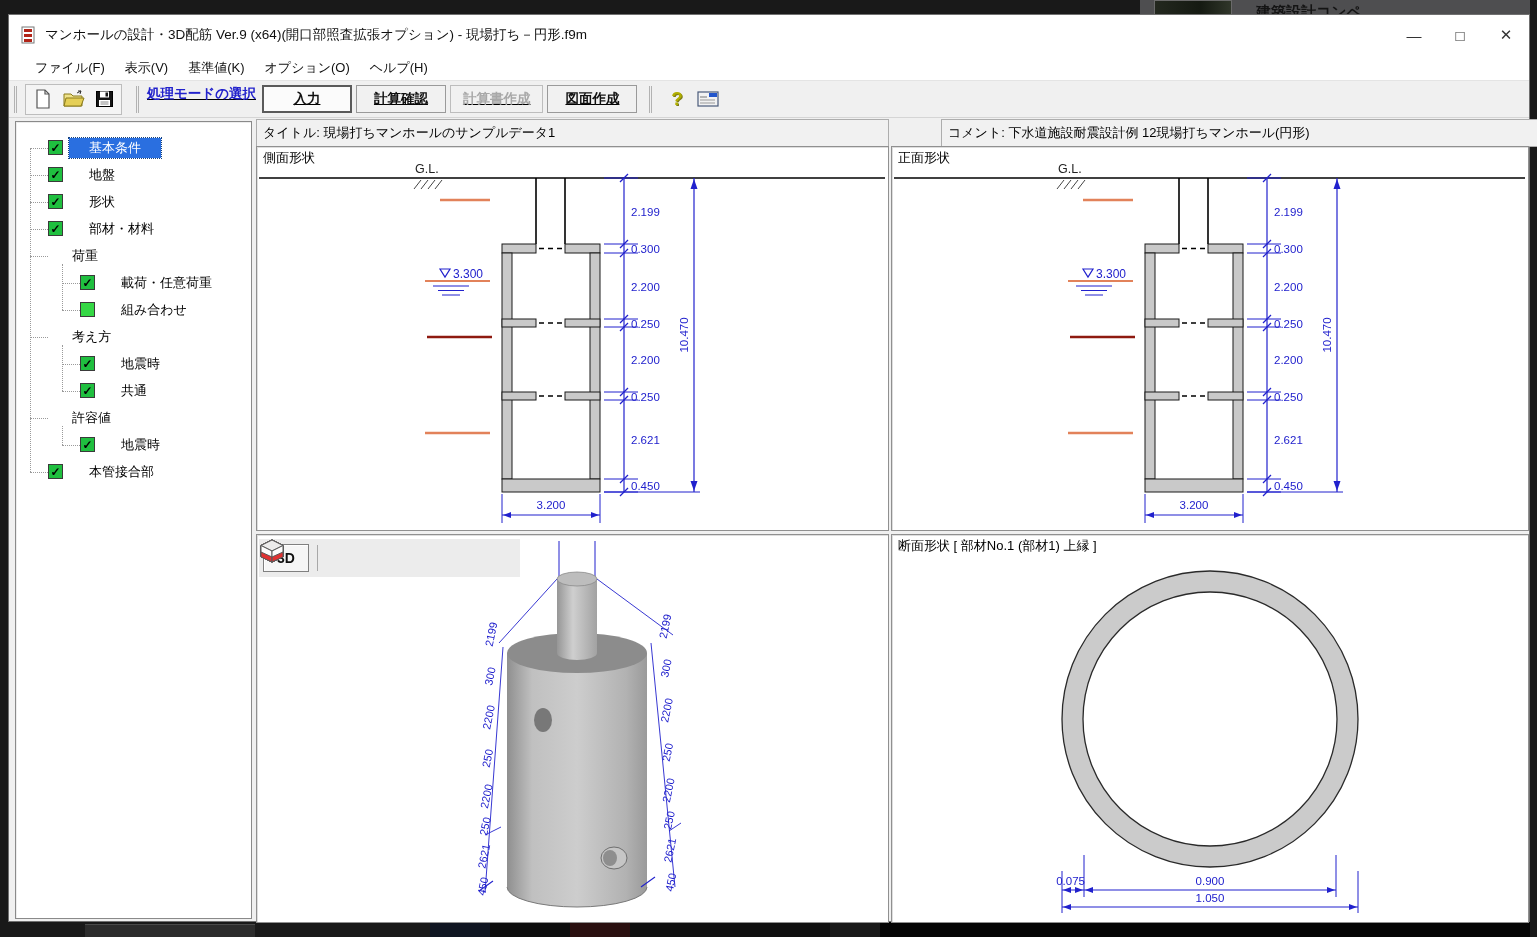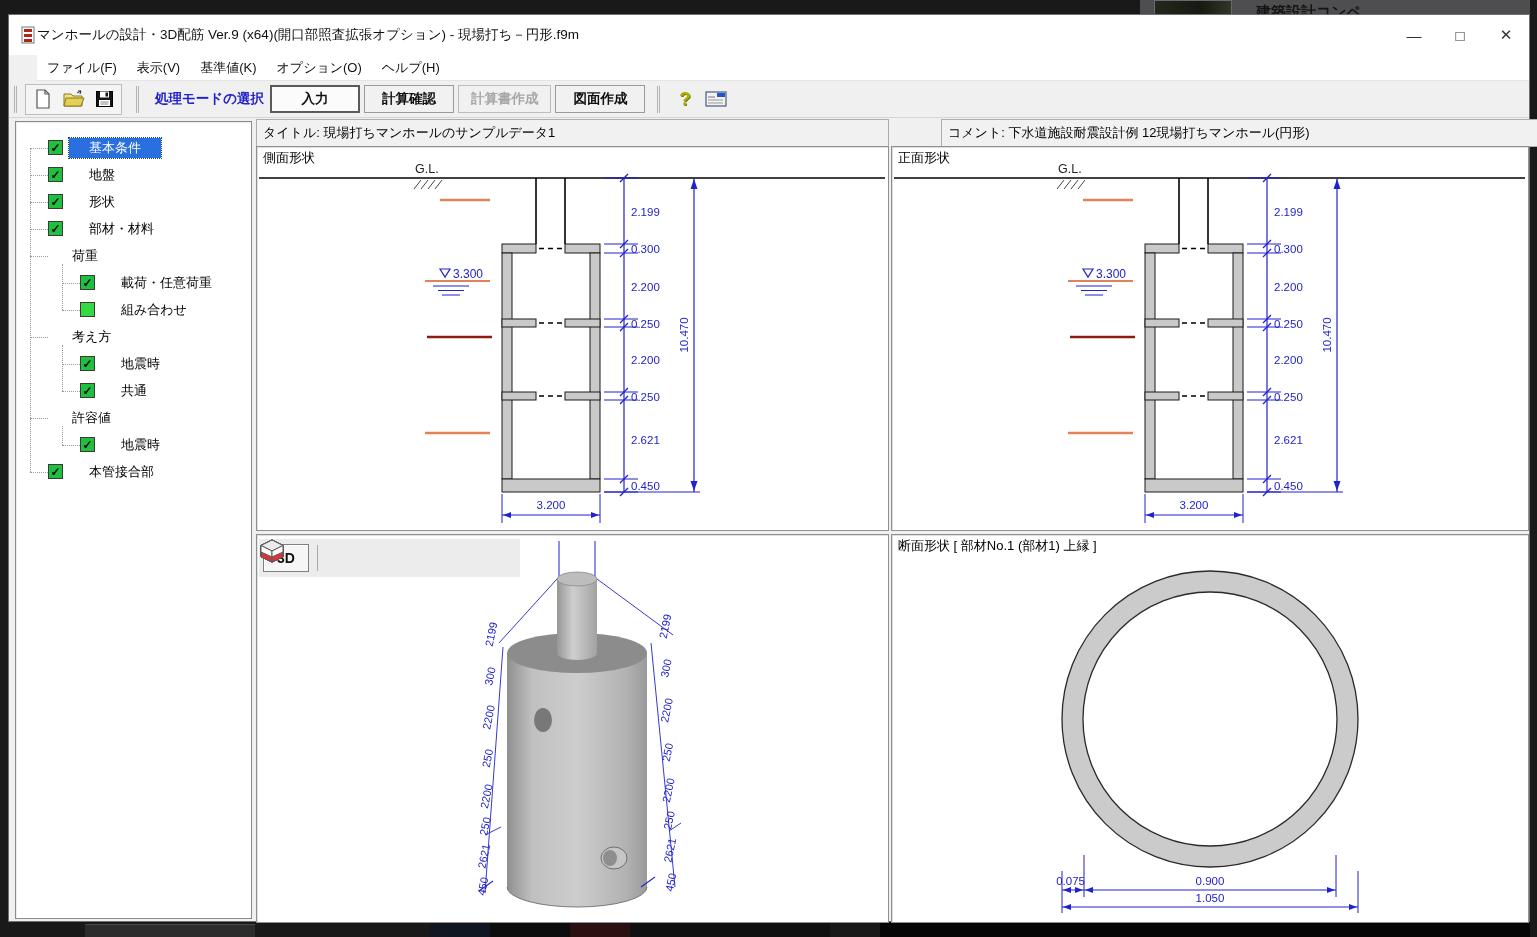--- a/index.html
+++ b/index.html
@@ -13,33 +13,33 @@
   .bg-top .thumb{width:78px;height:26px;background:linear-gradient(90deg,#23281f,#151a12 60%,#30362a);margin-left:14px;border:1px solid #6a6a6a;}
   .bg-top .bg-text{font-size:15px;font-weight:bold;color:#141414;line-height:24px;margin-left:24px;white-space:nowrap;}
   .bg-bottom1{position:absolute;left:85px;top:924px;width:170px;height:13px;background:#2c2c2c;border-top:1px solid #4a4a4a;}
   .bg-bottom2{position:absolute;left:430px;top:922px;width:400px;height:15px;background:linear-gradient(90deg,#101622 0 60px,#0d0d0d 60px 140px,#2a1010 140px 200px,#101010 200px 400px);}
   .bg-bottom3{position:absolute;left:880px;top:922px;width:650px;height:15px;background:#050505;}
 
   
   .window{position:absolute;left:8px;top:14px;width:1522px;height:908px;background:#f0f0f0;border:1px solid #707070;}
 
   .titlebar{height:40px;background:#ffffff;display:flex;align-items:center;padding-left:10px;position:relative;}
-  .titlebar .title{font-size:13.5px;color:#101010;}
+  .titlebar .title{font-size:13.5px;color:#101010;margin-left:8px;}
   .win-controls{position:absolute;right:0;top:0;height:100%;display:flex;}
   .win-btn{width:46px;height:100%;display:flex;align-items:center;justify-content:center;font-size:15px;color:#333;}
 
-  .menubar{height:26px;background:#ffffff;display:flex;align-items:center;padding-left:0;border-bottom:1px solid #e4e4e4;margin-left:28px;}
+  .menubar{height:26px;background:#ffffff;display:flex;align-items:center;padding-left:16px;border-bottom:1px solid #e4e4e4;}
   .menu-item{font-size:13px;color:#101010;padding:4px 10px;}
 
   .toolbar{height:37px;background:#f0f0f0;display:flex;align-items:center;border-bottom:1px solid #d5d5d5;padding-left:3px;}
   .grip{width:7px;height:27px;border-left:3px double #b2b2b2;margin:0 4px 0 2px;}
   .tool-group{display:flex;border:1px solid #bdbdbd;background:#f4f4f4;padding:1px;}
   .tool-btn{width:31px;height:27px;display:flex;align-items:center;justify-content:center;}
   .help-glyph{font-size:19px;font-weight:bold;color:#b0ae00;text-shadow:1px 1px 0 #7c7c18;}
-  .mode-group{display:flex;align-items:center;margin-left:8px;}
+  .mode-group{display:flex;align-items:flex-start;margin-left:0;text-decoration:underline;}
   .mode-label{font-size:13.5px;font-weight:bold;color:#2222cc;margin-right:6px;white-space:nowrap;}
   .mode-buttons{display:flex;}
   .mode-btn{height:28px;min-width:90px;padding:0 12px;font-size:13.5px;font-weight:bold;color:#101010;display:flex;align-items:center;justify-content:center;border:1px solid #9a9a9a;background:#f1f1f1;margin-right:4px;white-space:nowrap;}
   .mode-btn.active{background:#fbfbfb;border:2px solid #5a5a5a;}
   .mode-btn.disabled{color:#a8a8a8;border-color:#bdbdbd;}
 
   
   .tree{position:absolute;left:6px;top:106px;width:237px;height:798px;background:#ffffff;border:1px solid #8a8a8a;box-shadow:inset 1px 1px 0 rgba(0,0,0,0.07);}
   .tree-list{position:relative;width:100%;height:100%;padding-top:12px;overflow:hidden;}
   .trow{position:relative;height:27px;display:flex;align-items:center;}

